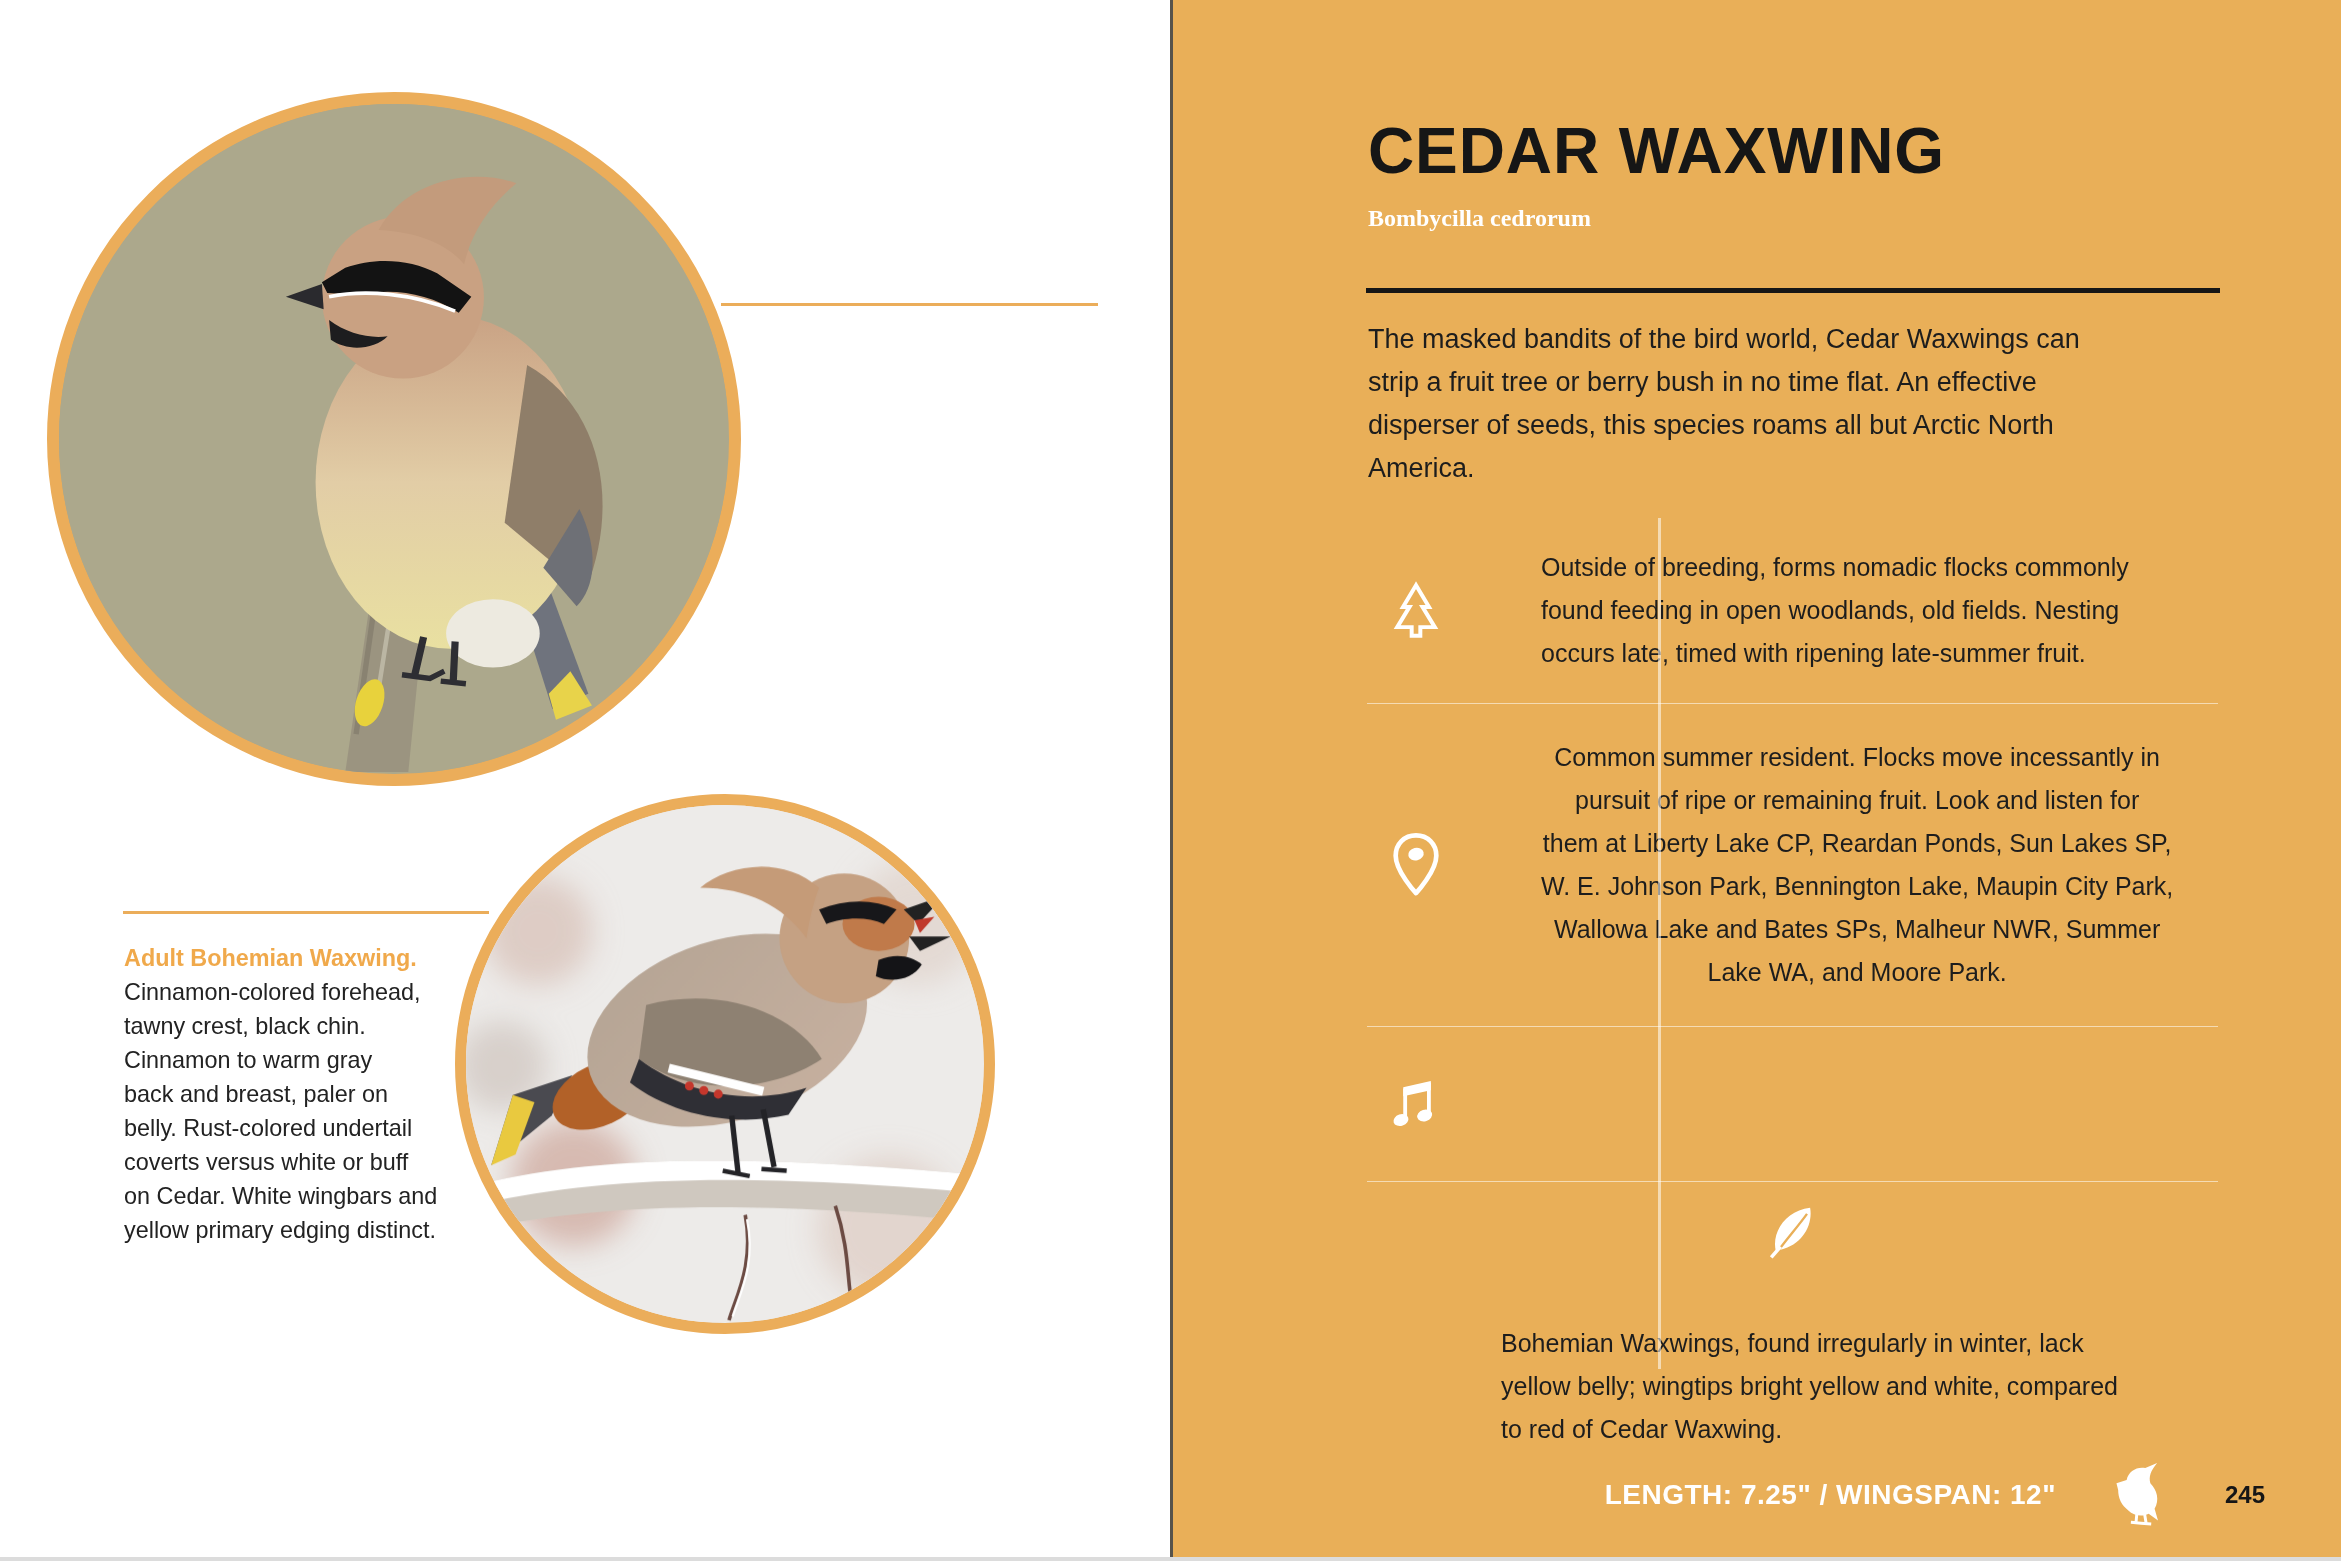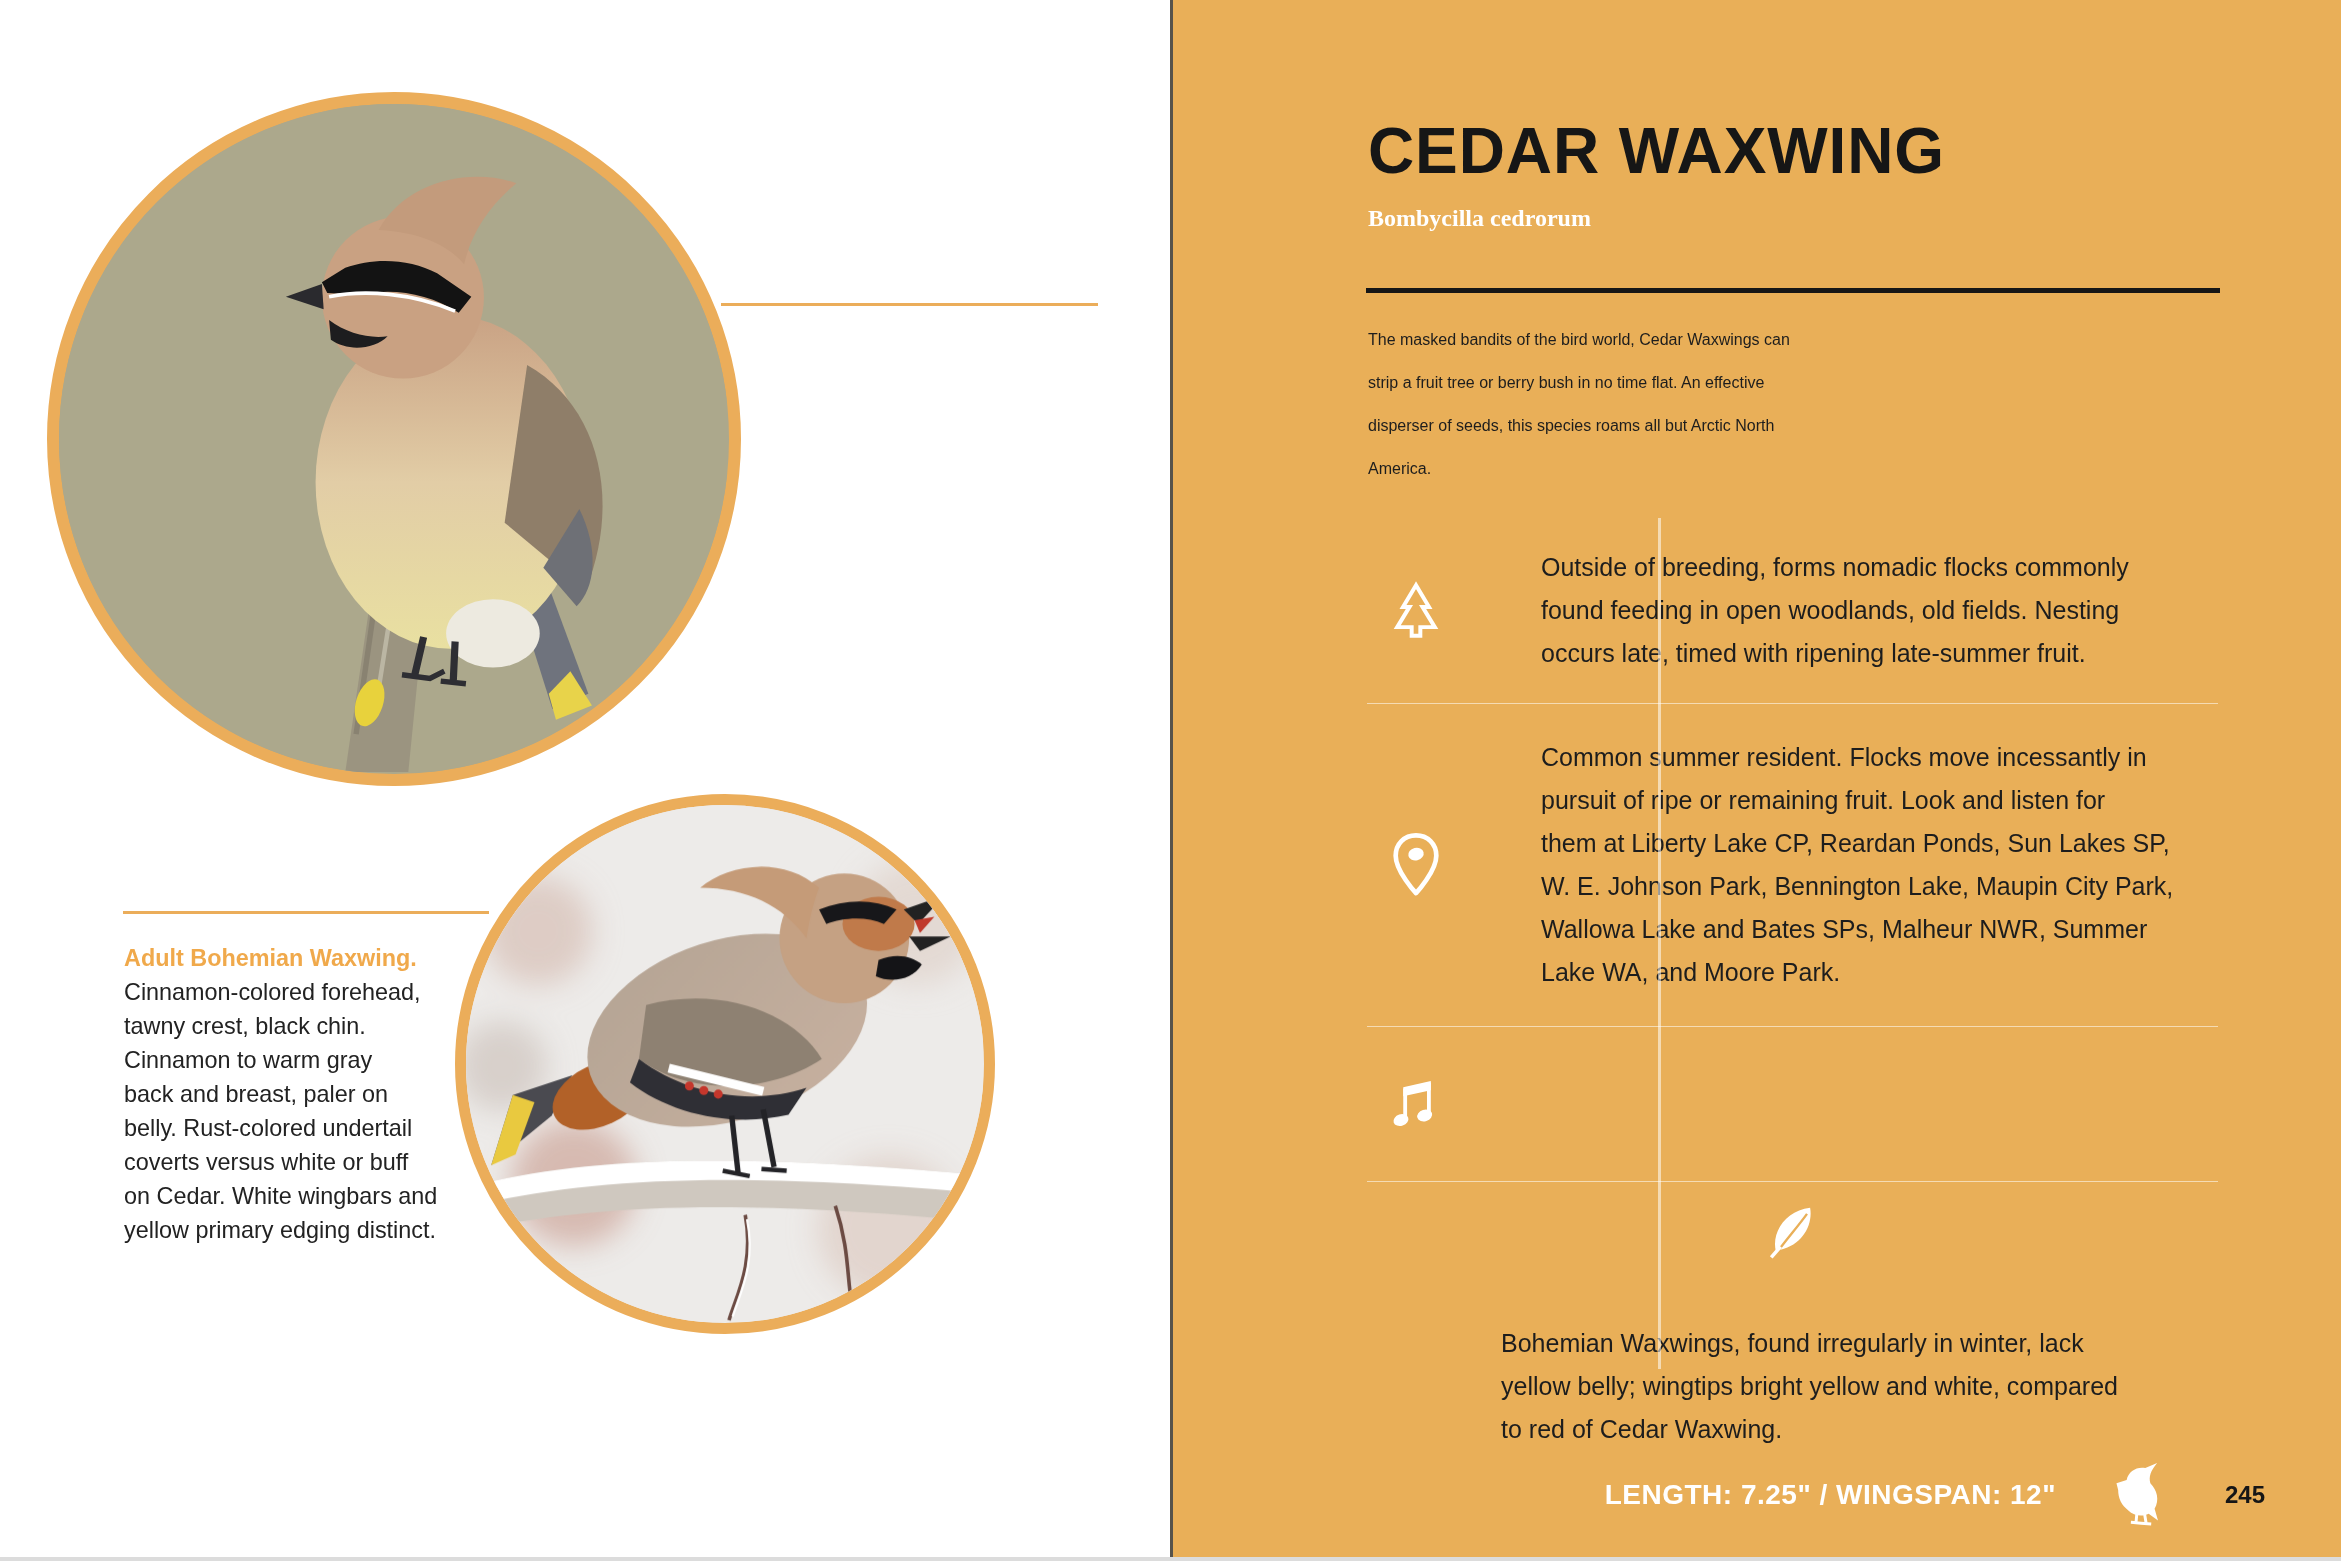--- a/index.html
+++ b/index.html
@@ -17,21 +17,21 @@
   #gutter{left:1170px;top:0;width:2.7px;height:1561px;background:#57534B;}
   #bottom-edge{left:0;top:1557px;width:2342px;height:3.6px;background:#DCDCDC;}
 
   
   #orange-panel{left:1173px;top:0;width:1388px;height:1561px;background:#E9AF58;}
   .r{position:absolute;}
   #species-title{left:195px;top:119px;font-size:64px;font-weight:bold;letter-spacing:0.9px;color:#161616;line-height:1;}
   #sci-name{left:195px;top:205px;font-family:"Liberation Serif",serif;font-weight:bold;
             font-size:24px;color:#ffffff;line-height:1.1;}
   #title-rule{left:193px;top:288px;width:854px;height:4.5px;background:#161616;}
-  #intro{left:195px;top:318px;width:865px;font-size:16px;line-height:43px;color:#1d1d1d;white-space:pre-line;}
+  #intro{left:195px;top:318px;width:865px;font-size:27px;line-height:43px;color:#1d1d1d;white-space:pre-line;}
 
   #sections{left:194px;top:518px;width:851px;}
   .section-row{display:flex;align-items:center;box-sizing:border-box;width:851px;
                border-bottom:1.8px solid rgba(255,255,255,0.55);gap:43px;}
   .section-row.last{border-bottom:none;flex-direction:column;}
   .icon-cell{flex:0 0 97px;display:flex;align-items:center;justify-content:center;}
   .section-text{padding-left:34px;font-size:25px;line-height:43px;color:#1d1d1d;white-space:pre-line;}
   #vline{left:291px;top:0;width:2.7px;height:851px;background:rgba(255,255,255,0.55);}
 
   #footer-row{left:194px;top:1457px;width:923px;height:76px;display:flex;align-items:center;
@@ -180,21 +180,21 @@
         <div class="icon-cell">
           <svg width="52" height="63" viewBox="0 0 72 86">
             <path d="M36 8 L18 38 H27 L10 66 H30 V78 H42 V66 H62 L45 38 H54 Z" fill="none" stroke="#FFFFFF" stroke-width="5.5" stroke-linejoin="miter"></path>
           </svg>
         </div>
         <div class="section-text">Outside of breeding, forms nomadic flocks commonly
 found feeding in open woodlands, old fields. Nesting
 occurs late, timed with ripening late-summer fruit.</div>
       </div>
 
-      <div class="section-row" style="height:323px;">
+      <div class="section-row" style="height:323px;text-align:center;">
         <div class="icon-cell">
           <svg width="50" height="68" viewBox="0 0 64 84">
             <path d="M32 4 C17 4 6 15 6 30 C6 50 32 78 32 78 C32 78 58 50 58 30 C58 15 47 4 32 4 Z" fill="none" stroke="#FFFFFF" stroke-width="6" stroke-linejoin="round"></path>
             <ellipse cx="32" cy="28" rx="10" ry="8" fill="#FFFFFF" transform="rotate(-14 32 28)"></ellipse>
           </svg>
         </div>
         <div class="section-text">Common summer resident. Flocks move incessantly in
 pursuit of ripe or remaining fruit. Look and listen for
 them at Liberty Lake CP, Reardan Ponds, Sun Lakes SP,
 W. E. Johnson Park, Bennington Lake, Maupin City Park,

